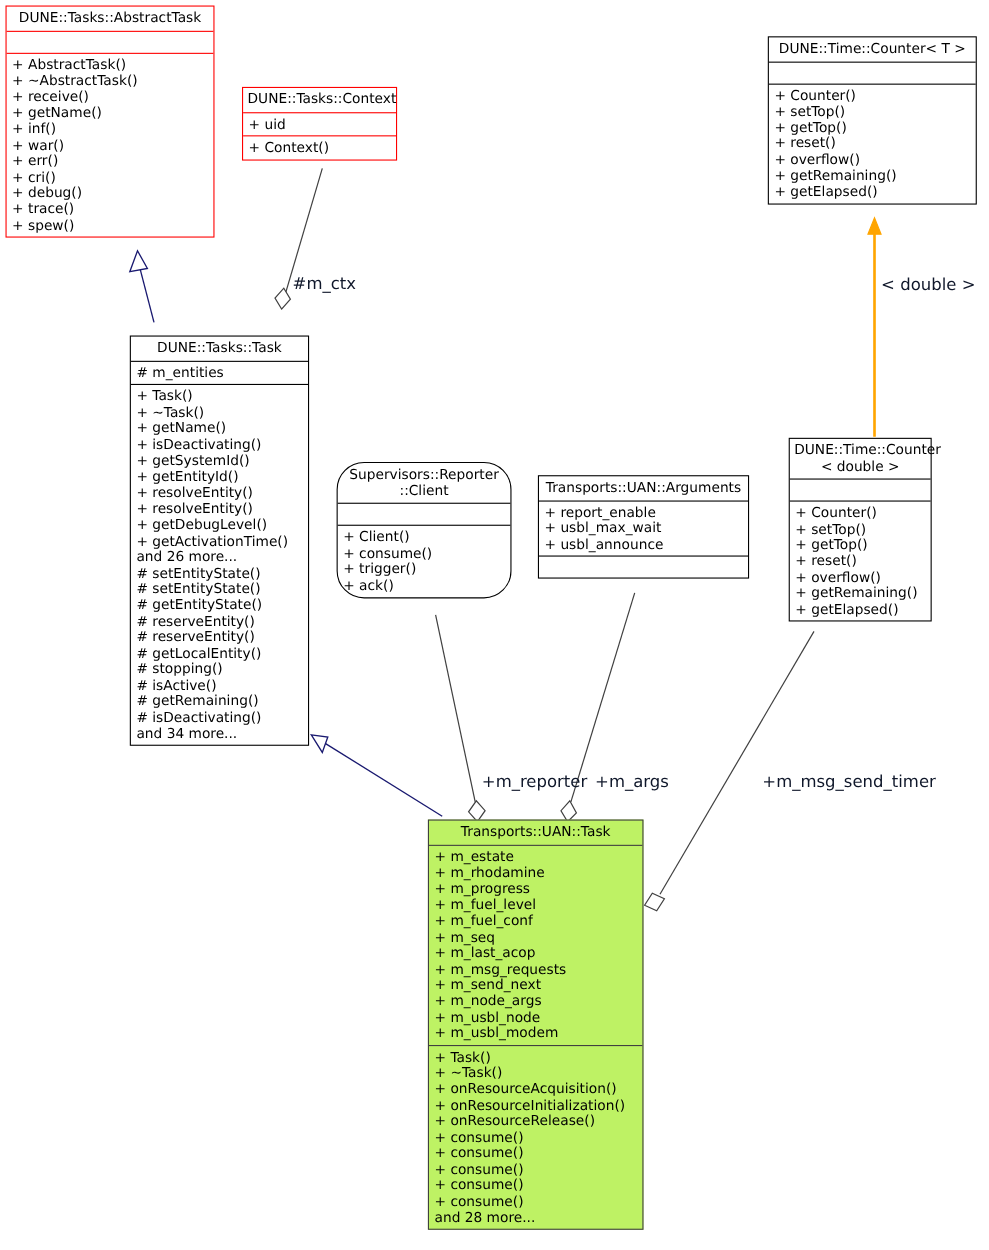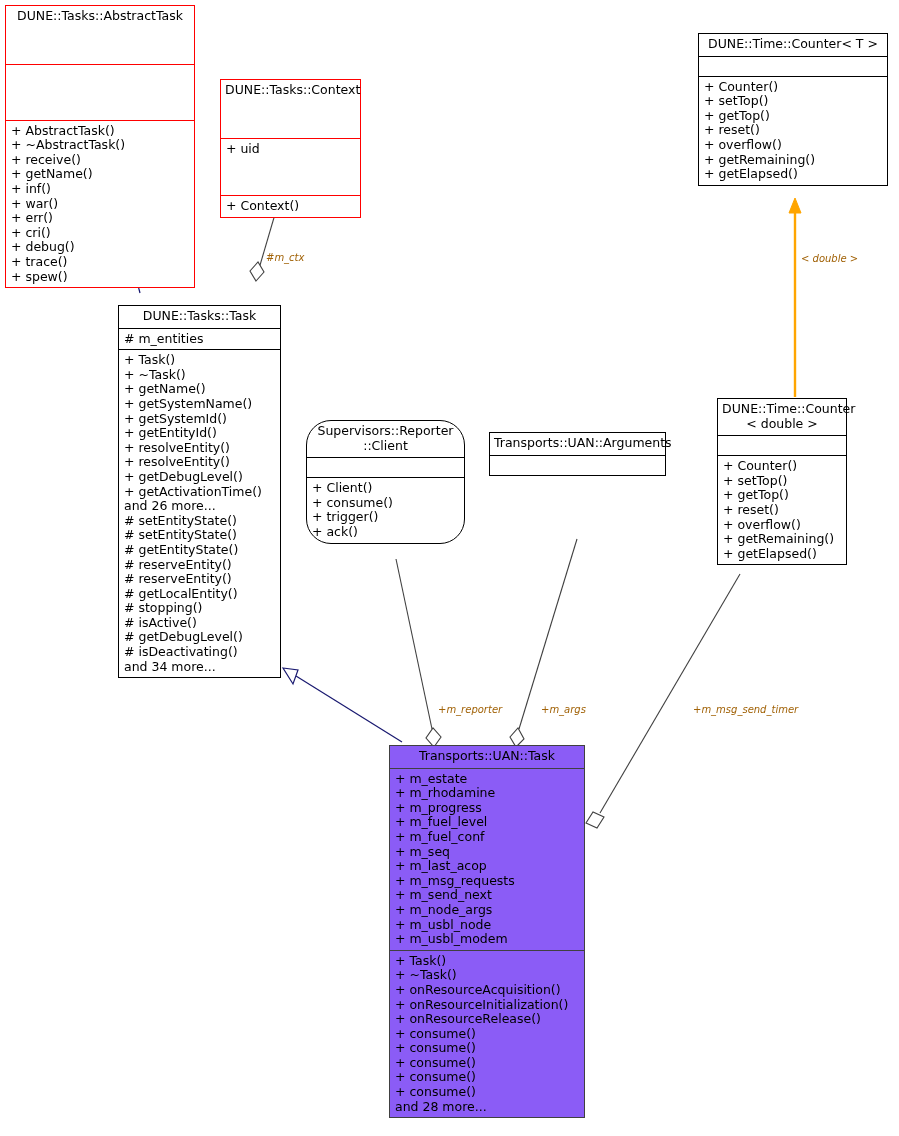--- a/index.html
+++ b/index.html
@@ -32,24 +32,23 @@
     background: #ffffff;
     font-size: 12.5px;
     line-height: 14.6px;
     color: #000000;
   }
   .uml-node.red {
     border-color: #ff0000;
   }
   .uml-node.red .sec {
     border-top-color: #ff0000;
-    margin-top: 36px;
   }
   .uml-node.highlight {
-    background: #8b5cf6;
+    background: #bef264;
     border-color: #404040;
   }
   .uml-node.highlight .sec {
     border-top-color: #404040;
   }
   .uml-node .title {
     text-align: center;
     padding: 3px 4px 4px 4px;
     white-space: pre-line;
   }
@@ -60,25 +59,24 @@
   .uml-node .sec.empty {
     height: 15px;
     padding-top: 2px;
     padding-bottom: 2px;
   }
   .uml-node .row {
     white-space: pre;
   }
   .edge-label {
     position: absolute;
-    font-size: 10px;
-    color: #a16207;
+    font-size: 15px;
+    color: #0f172a;
     white-space: nowrap;
     line-height: 14px;
-    font-style: italic;
   }
 </style>
 </head>
 <body>
 
 <div id="canvas">
 
   <svg class="edges" viewBox="0 0 899 1136" xmlns="http://www.w3.org/2000/svg">
 
     <g>
@@ -147,56 +145,61 @@
 
   <div class="uml-node" style="left:118px; top:293px; width:163px;margin-top:12px;">
     <div class="title">DUNE::Tasks::Task</div>
     <div class="sec">
       <div class="row"># m_entities</div>
     </div>
     <div class="sec">
       <div class="row">+ Task()</div>
       <div class="row">+ ~Task()</div>
       <div class="row">+ getName()</div>
-      <div class="row">+ getSystemName()</div>
+      <div class="row">+ isDeactivating()</div>
       <div class="row">+ getSystemId()</div>
       <div class="row">+ getEntityId()</div>
       <div class="row">+ resolveEntity()</div>
       <div class="row">+ resolveEntity()</div>
       <div class="row">+ getDebugLevel()</div>
       <div class="row">+ getActivationTime()</div>
       <div class="row">and 26 more...</div>
       <div class="row"># setEntityState()</div>
       <div class="row"># setEntityState()</div>
       <div class="row"># getEntityState()</div>
       <div class="row"># reserveEntity()</div>
       <div class="row"># reserveEntity()</div>
       <div class="row"># getLocalEntity()</div>
       <div class="row"># stopping()</div>
       <div class="row"># isActive()</div>
-      <div class="row"># getDebugLevel()</div>
+      <div class="row"># getRemaining()</div>
       <div class="row"># isDeactivating()</div>
       <div class="row">and 34 more...</div>
     </div>
   </div>
 
   <div class="uml-node" style="left:306px; top:420px; width:159px;border-radius:25px;">
     <div class="title">Supervisors::Reporter
 ::Client</div>
     <div class="sec empty"></div>
     <div class="sec">
       <div class="row">+ Client()</div>
       <div class="row">+ consume()</div>
       <div class="row">+ trigger()</div>
       <div class="row">+ ack()</div>
     </div>
   </div>
 
-  <div class="uml-node" style="left:489px; top:432px; width:177px;">
+  <div class="uml-node" style="left:489px; top:432px; width:192px;">
     <div class="title">Transports::UAN::Arguments</div>
+    <div class="sec">
+      <div class="row">+ report_enable</div>
+      <div class="row">+ usbl_max_wait</div>
+      <div class="row">+ usbl_announce</div>
+    </div>
     <div class="sec empty"></div>
   </div>
 
   <div class="uml-node" style="left:698px; top:33px; width:190px;">
     <div class="title">DUNE::Time::Counter&lt; T &gt;</div>
     <div class="sec empty"></div>
     <div class="sec">
       <div class="row">+ Counter()</div>
       <div class="row">+ setTop()</div>
       <div class="row">+ getTop()</div>

